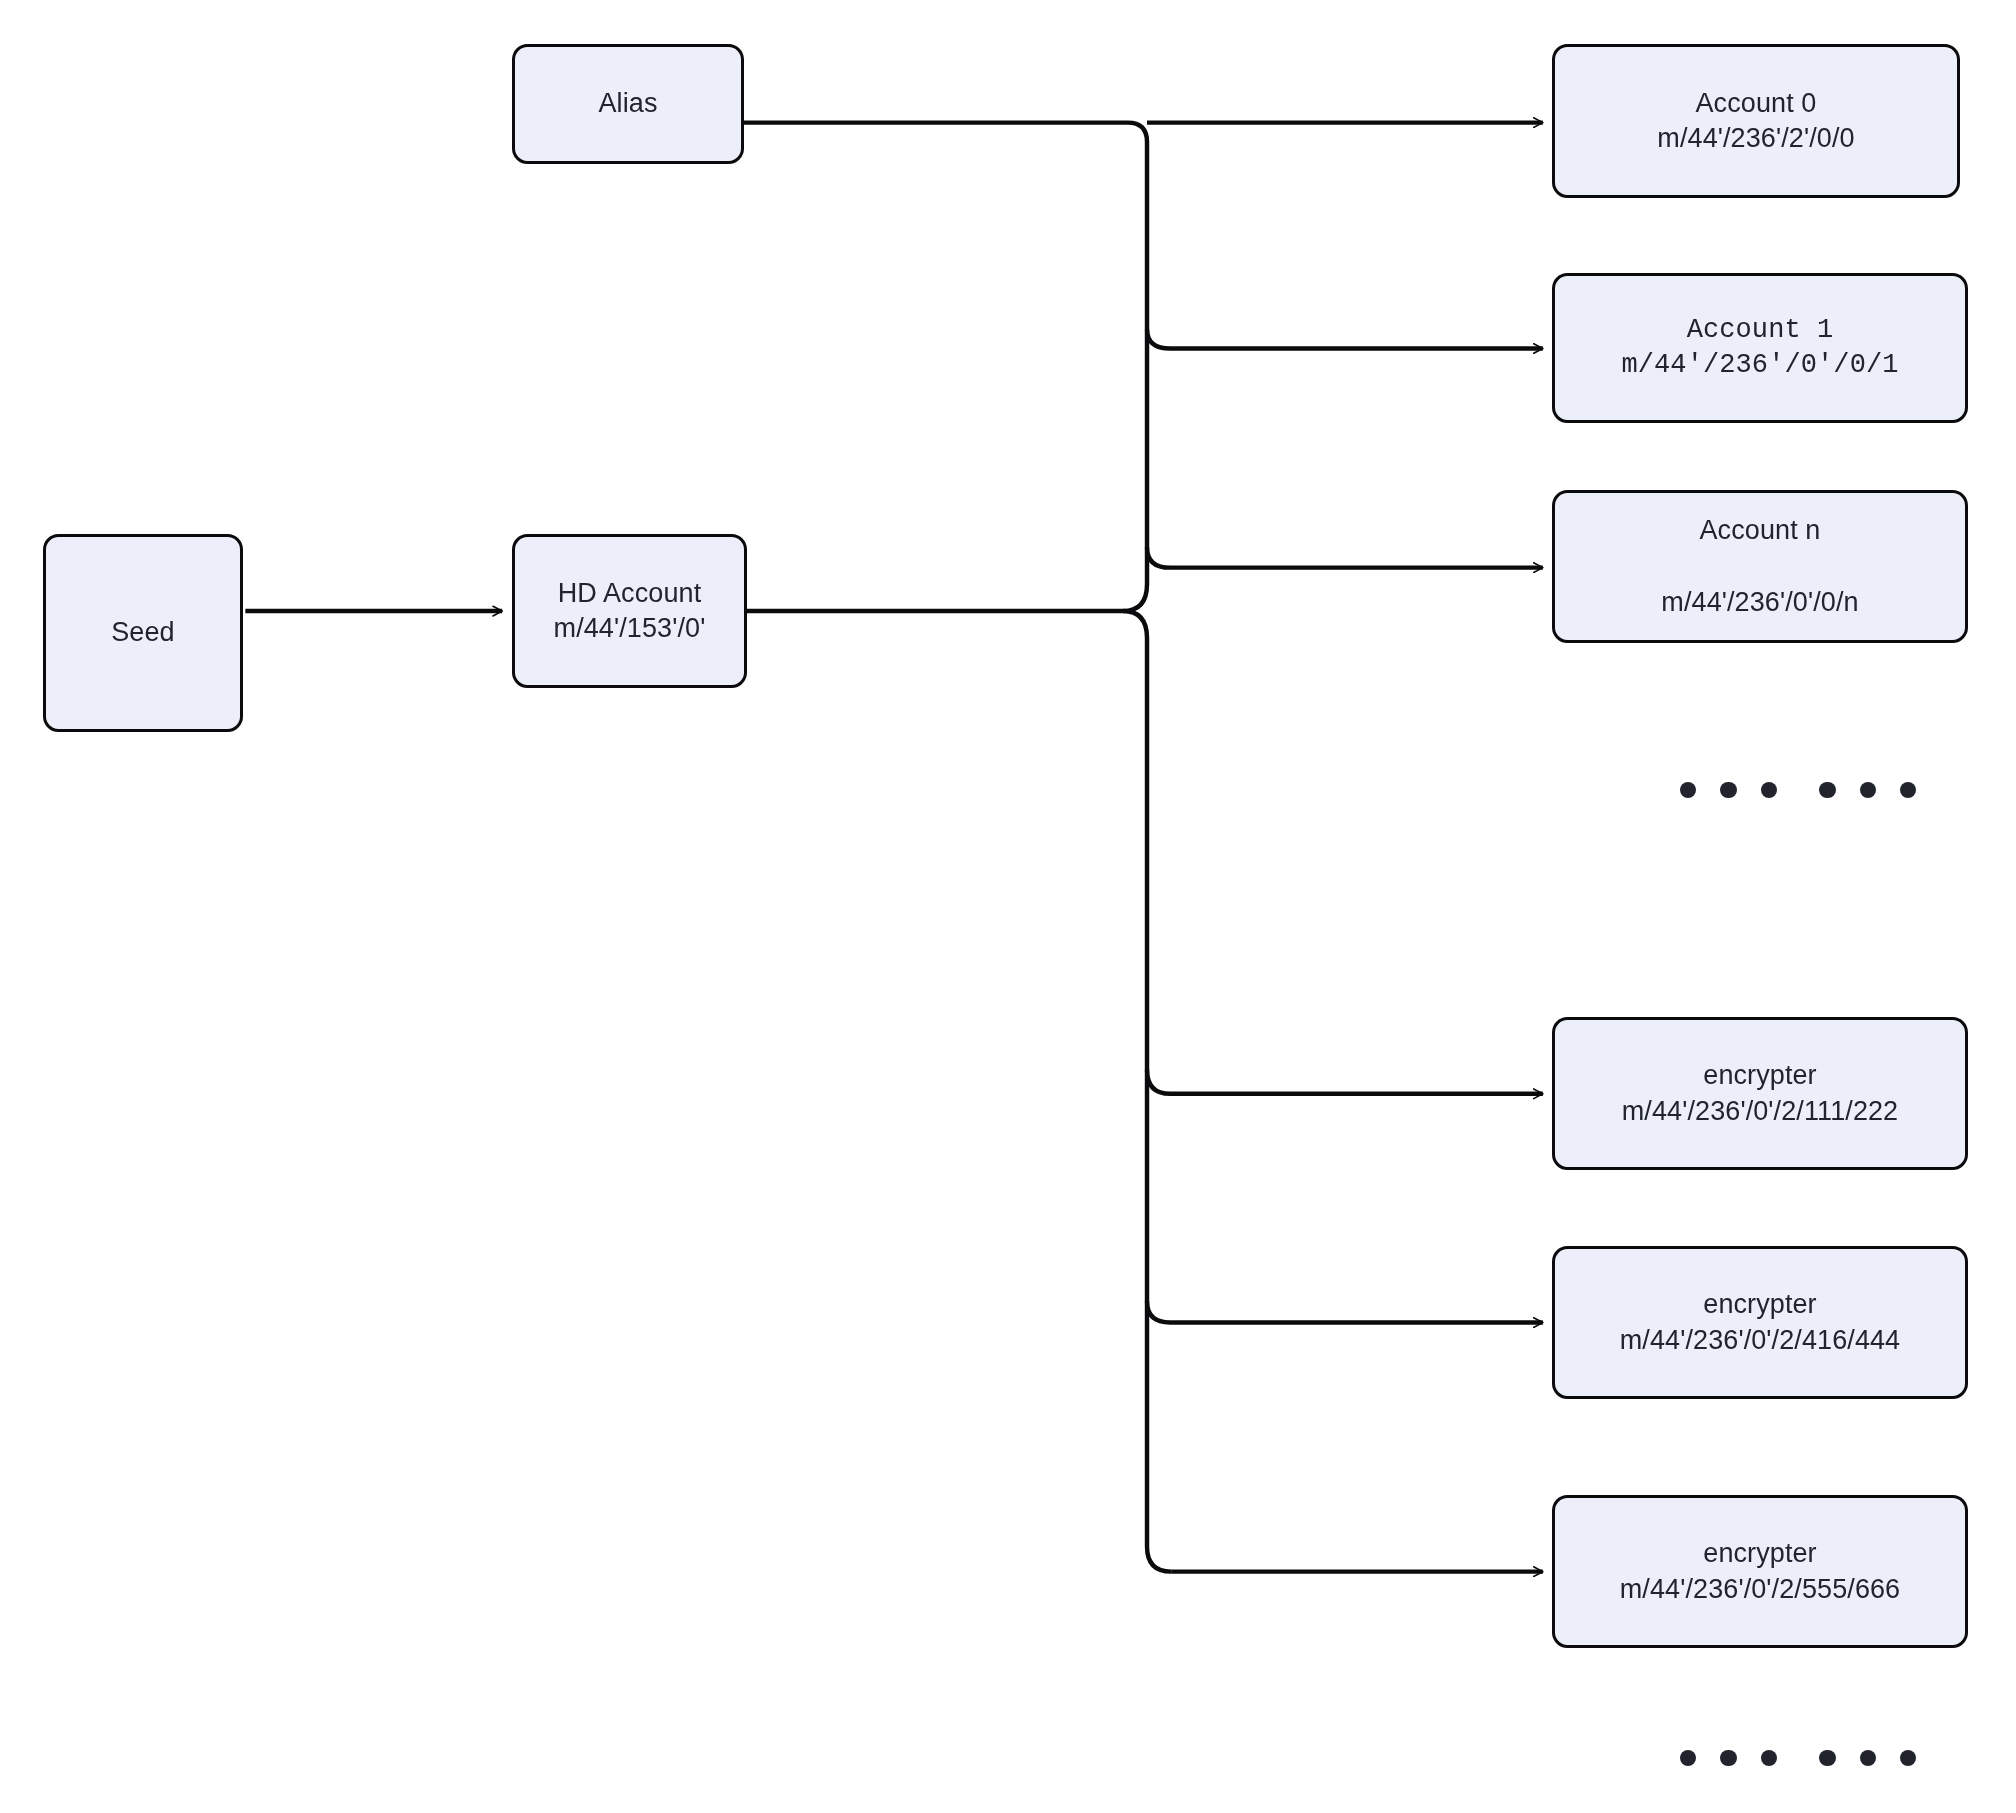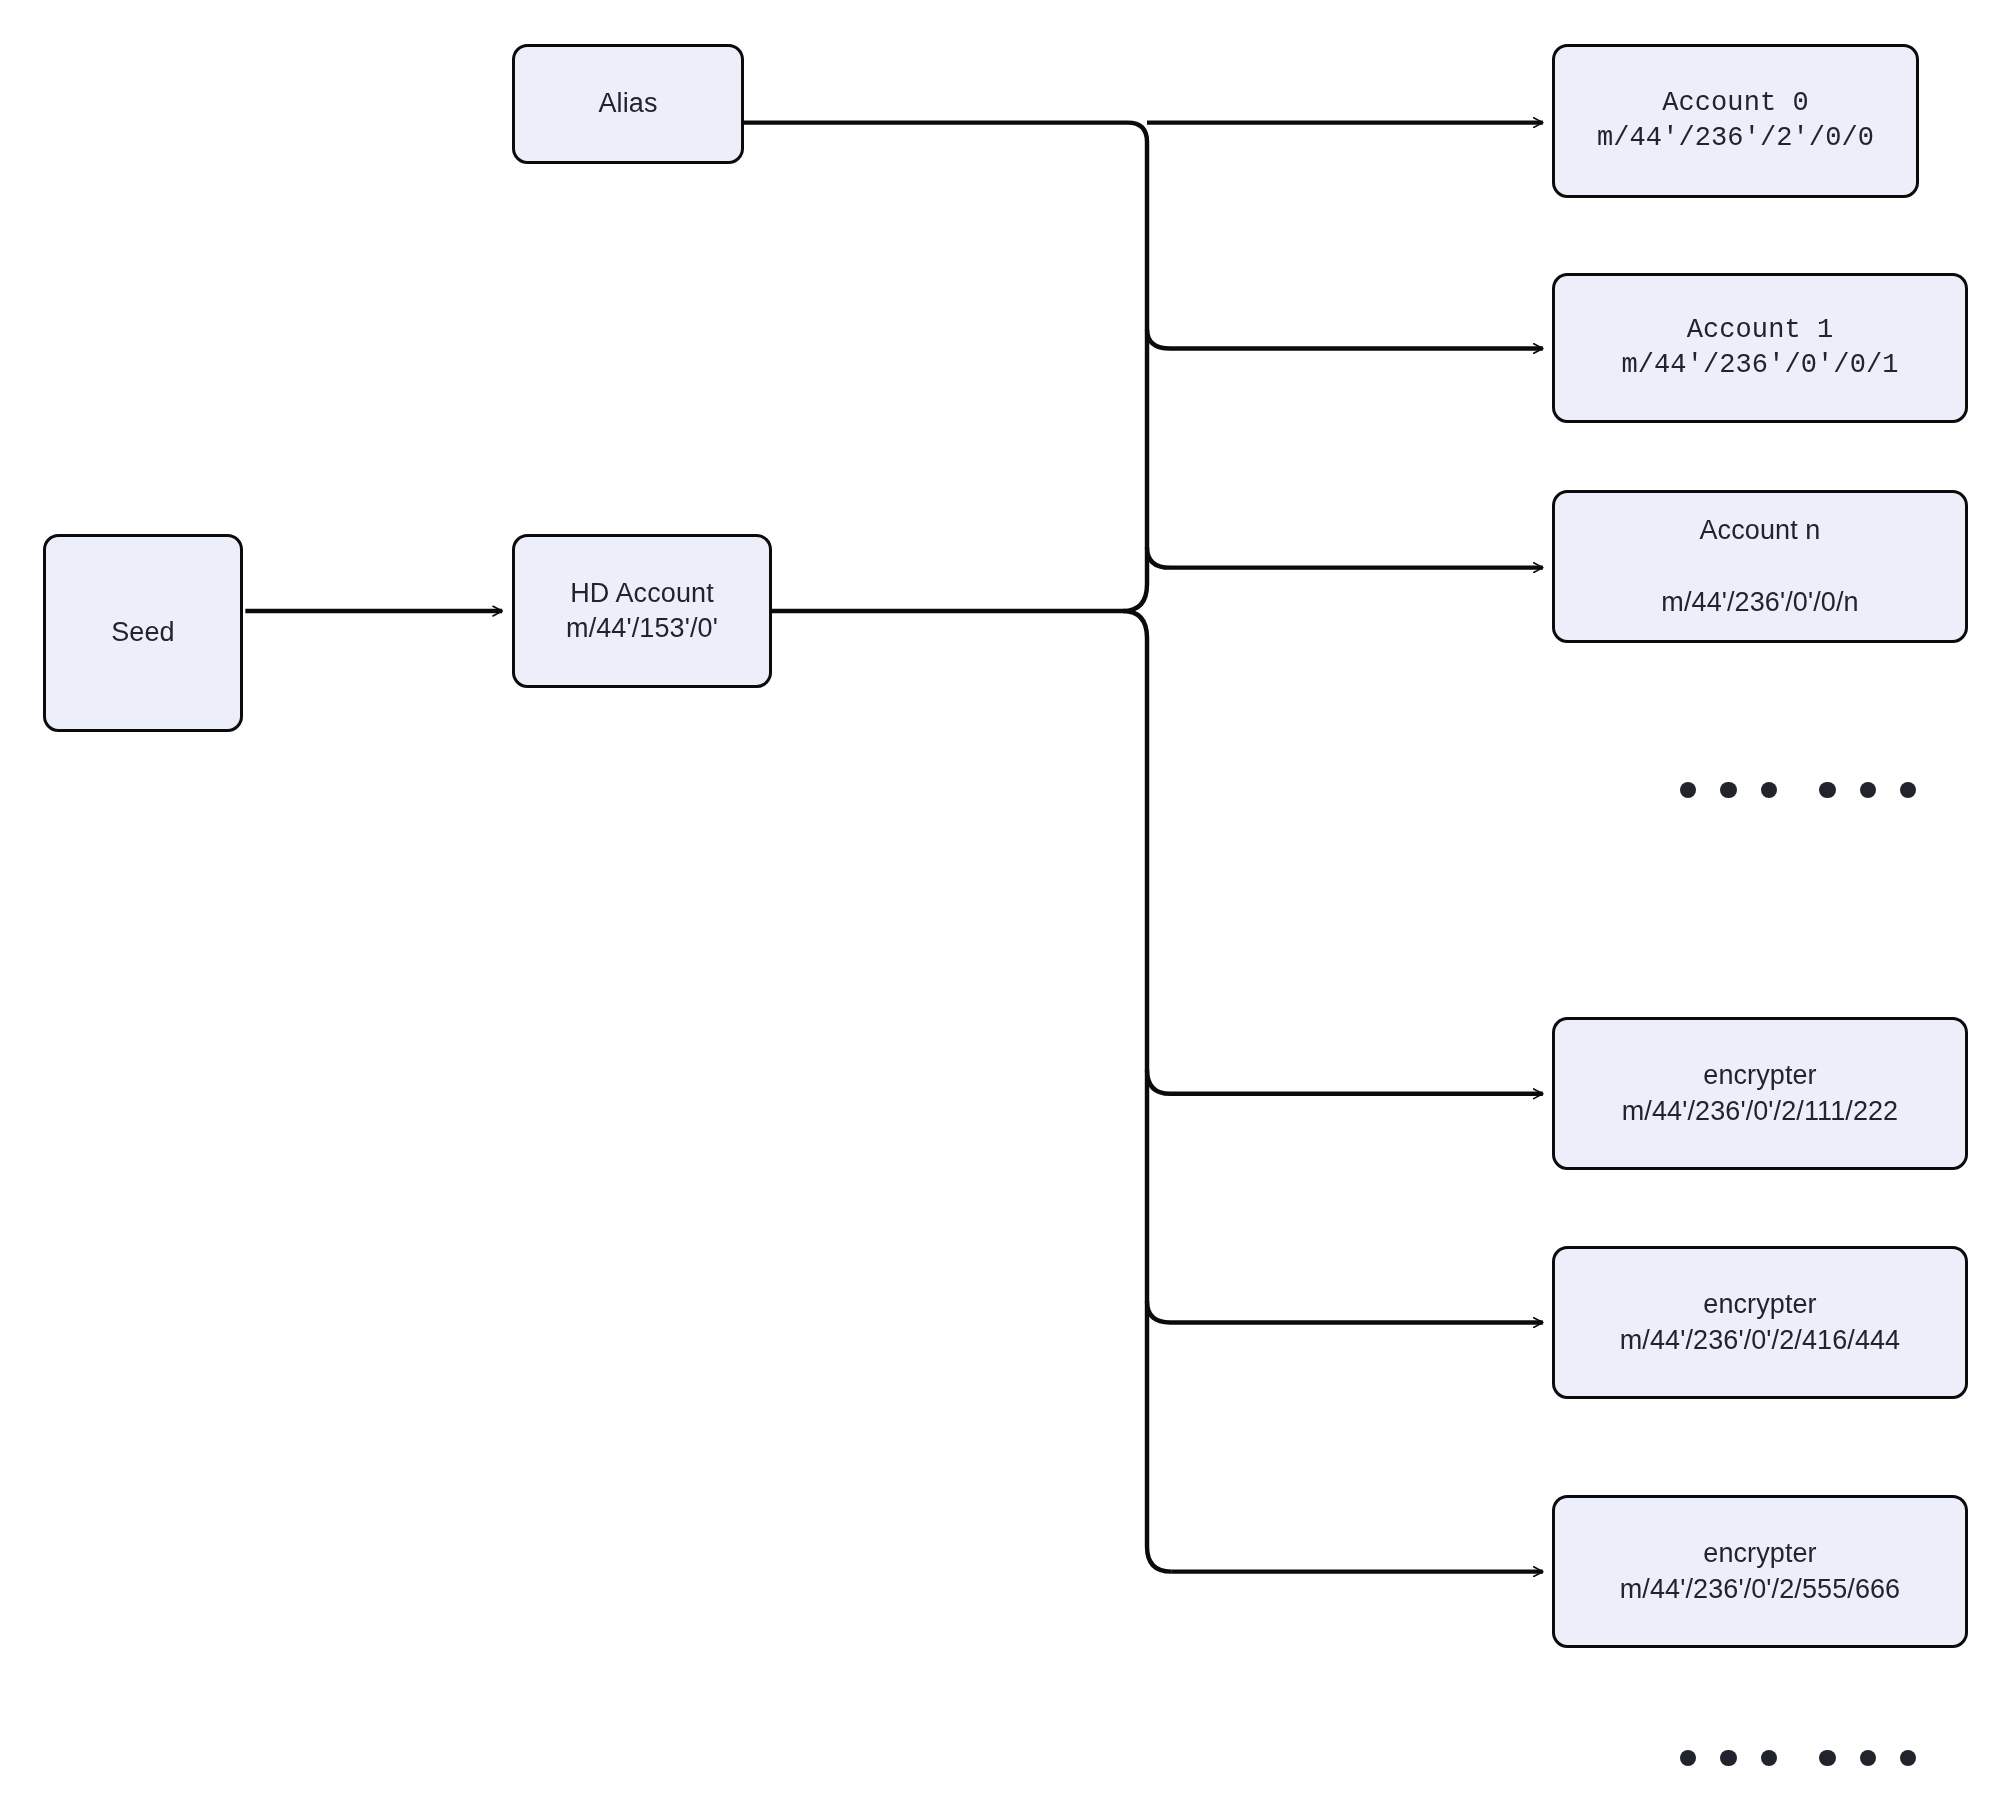--- a/index.html
+++ b/index.html
@@ -93,26 +93,26 @@
   </svg>
 
   <div class="node" style="left:43px; top:534px; width:200px; height:198px;">
     <span>Seed</span>
   </div>
 
   <div class="node" style="left:512px; top:44px; width:232px; height:120px;">
     <span>Alias</span>
   </div>
 
-  <div class="node" style="left:512px; top:534px; width:260px; height:154px;">
+  <div class="node" style="left:512px; top:534px; width:235px; height:154px;">
     <span>HD Account</span>
     <span class="line2">m/44'/153'/0'</span>
   </div>
 
-  <div class="node" style="left:1552px; top:44px; width:367px; height:154px;font-family:Liberation Mono, monospace;">
+  <div class="node" style="left:1552px; top:44px; width:408px; height:154px;">
     <span>Account 0</span>
     <span class="line2">m/44'/236'/2'/0/0</span>
   </div>
 
   <div class="node" style="left:1552px; top:273px; width:416px; height:150px;font-family:Liberation Mono, monospace;">
     <span>Account 1</span>
     <span class="line2">m/44'/236'/0'/0/1</span>
   </div>
 
   <div class="node" style="left:1552px; top:490px; width:416px; height:153px;gap:36px;">

